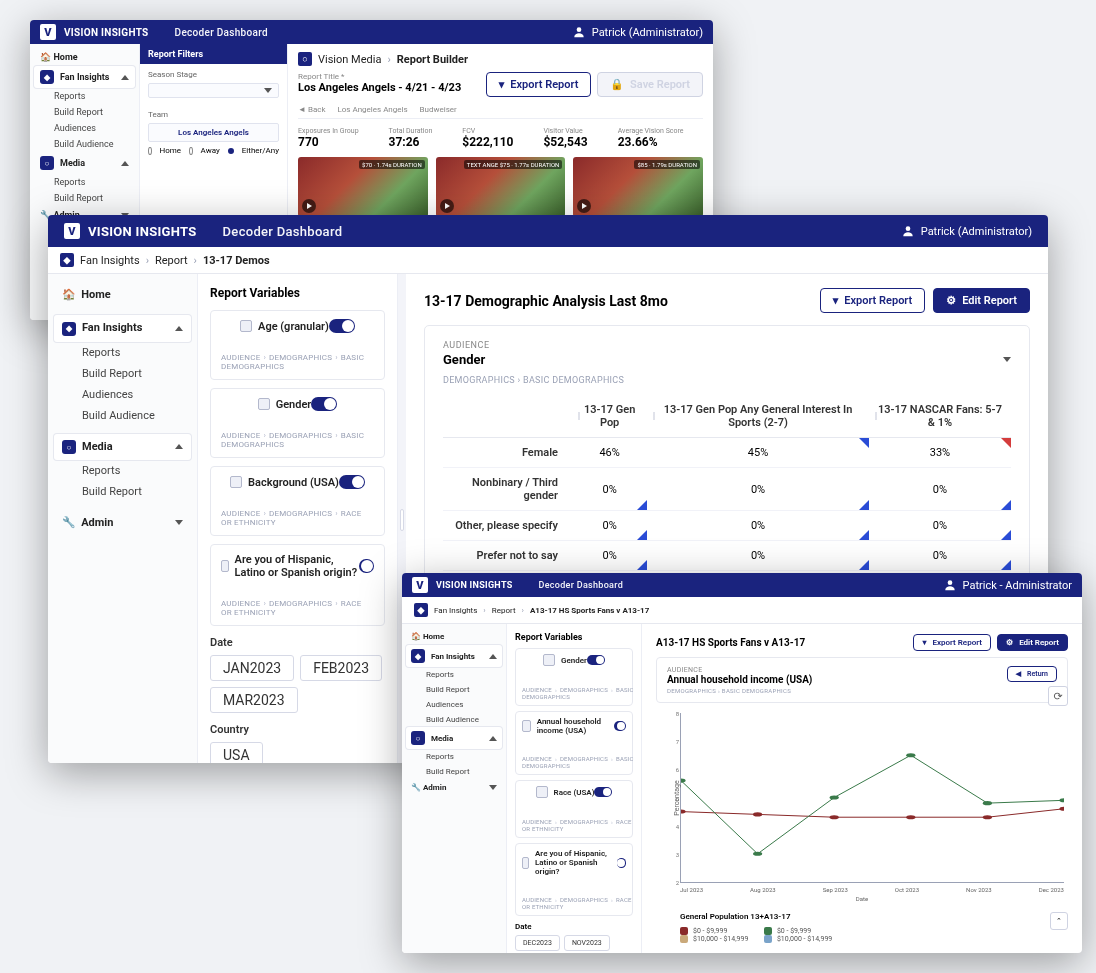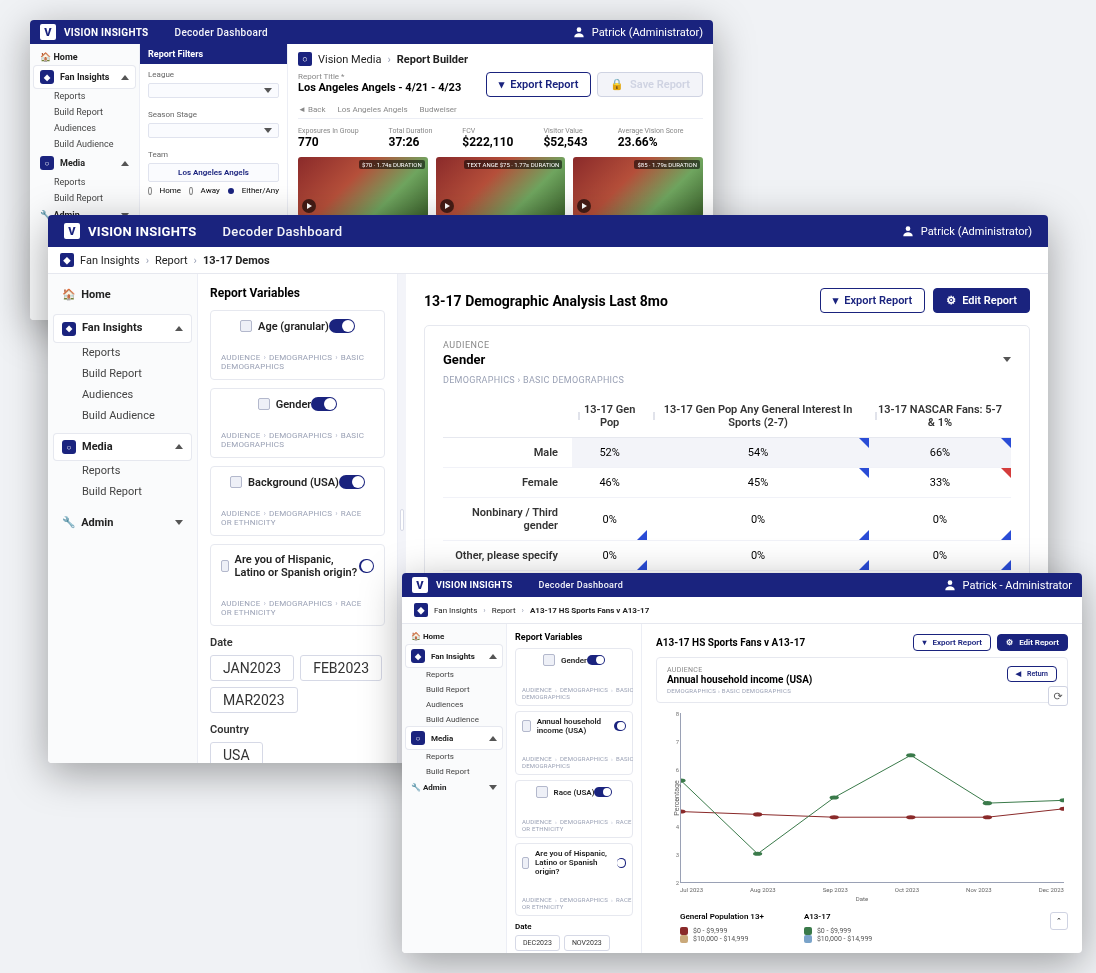--- a/index.html
+++ b/index.html
@@ -136,21 +136,21 @@
 #w3 .panel-lite .ret .btn { font-size: 7px; padding: 3px 8px; }
 #w3 .refresh-btn { position: absolute; right: 14px; top: 62px; width: 20px; height: 20px; border: 1px solid #cfd3e2; border-radius: 3px; display: flex; align-items: center; justify-content: center; font-size: 11px; color: #555; background: #fff; }
 
 #w3 .chart { height: 170px; margin-top: 10px; position: relative; border-left: 1px solid #9aa1b5; border-bottom: 1px solid #9aa1b5; margin-left: 24px; margin-right: 4px; }
 #w3 .chart svg { position: absolute; inset: 0; width: 100%; height: 100%; }
 #w3 .chart .ylab { position: absolute; left: -22px; top: 50%; transform: translateY(-50%) rotate(-90deg); font-size: 7px; color: #666; }
 #w3 .chart .yticks { position: absolute; left: -18px; top: 0; bottom: 0; width: 16px; font-size: 6px; color: #777; }
 #w3 .chart .yticks span { position: absolute; right: 0; transform: translateY(-50%); }
 #w3 .xaxis { display: flex; justify-content: space-between; font-size: 6px; color: #666; margin-left: 24px; margin-right: 4px; margin-top: 3px; }
 #w3 .xlab { text-align: center; font-size: 6px; color: #666; margin-top: 2px; }
-#w3 .legend { display: flex; gap: 40px; margin-top: 10px; margin-left: 24px; font-size: 7px; }
+#w3 .legend { display: flex; margin-top: 10px; margin-left: 24px; font-size: 7px; }
 #w3 .legend .col { display: flex; flex-direction: column; gap: 4px; }
 #w3 .legend .hd { font-size: 8px; font-weight: 600; margin-bottom: 2px; }
 #w3 .legend .item { display: flex; align-items: center; gap: 5px; color: #555; }
 #w3 .legend .sw { width: 8px; height: 8px; border-radius: 2px; }
 #w3 .scroll-top { width: 18px; height: 18px; border: 1px solid #cfd3e2; border-radius: 3px; display: flex; align-items: center; justify-content: center; margin-left: 8px; }
 </style>
 </head>
 <body>
 
 <div id="w1" class="window">
@@ -189,27 +189,20 @@
       <div class="sub">Reports</div>
       <div class="sub">Build Report</div>
       <div class="row h">
         <span>🔧 <span>Admin</span></span>
         <span class="caret down"></span>
       </div>
     </div>
 
     <div class="filters">
       <div class="hd">Report Filters</div>
-      <div class="grp">
-          <div class="lab">League</div>
-        <div class="sel">
-            <span></span>
-            <span class="caret down"></span>
-          </div>
-        </div>
       <div class="grp">
           <div class="lab">Season Stage</div>
         <div class="sel">
             <span></span>
             <span class="caret down"></span>
           </div>
         </div>
       <div class="grp">
           <div class="lab">Team</div>
         <div class="sel team-v">
@@ -417,26 +410,20 @@
         <table>
           <thead>
               <tr id="w2-thead">
                 <th></th>
                 <th><span class="sort"></span>13-17 Gen Pop</th>
                 <th><span class="sort"></span>13-17 Gen Pop Any General Interest In Sports (2-7)</th>
                 <th><span class="sort"></span>13-17 NASCAR Fans: 5-7 &amp; 1%</th>
               </tr>
             </thead>
           <tbody id="w2-tbody">
-              <tr class="hl">
-                <td class="rowh">Male</td>
-                <td>52%</td>
-                <td>54%<span class="tri"></span></td>
-                <td>66%<span class="tri"></span></td>
-              </tr>
               <tr class="">
                 <td class="rowh">Female</td>
                 <td>46%</td>
                 <td>45%<span class="tri"></span></td>
                 <td>33%<span class="tri red"></span></td>
               </tr>
               <tr class="">
                 <td class="rowh">Nonbinary / Third gender</td>
                 <td>0%<span class="tri bl"></span></td>
                 <td>0%<span class="tri bl"></span></td>

